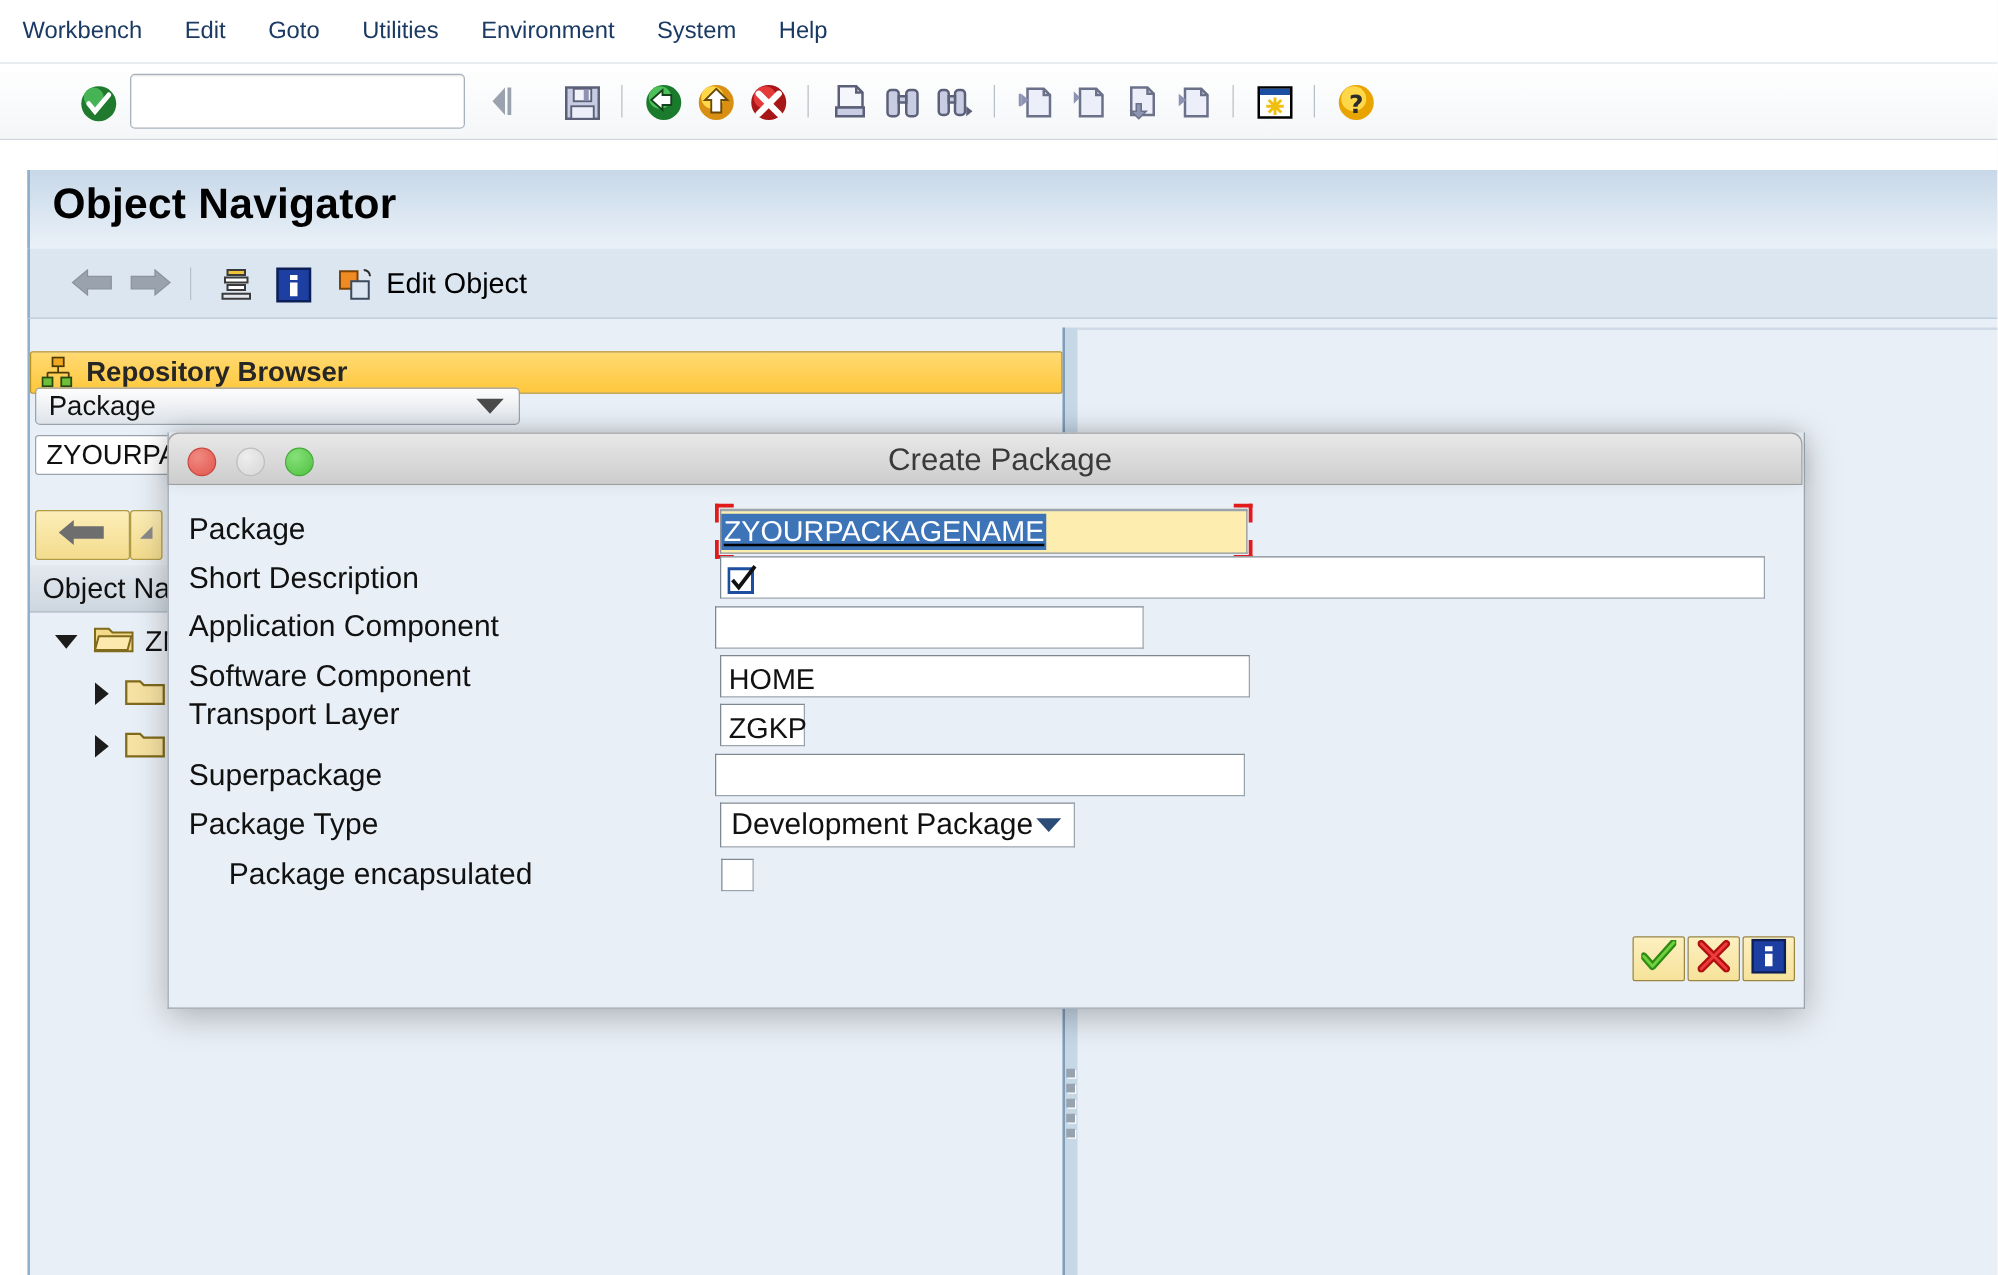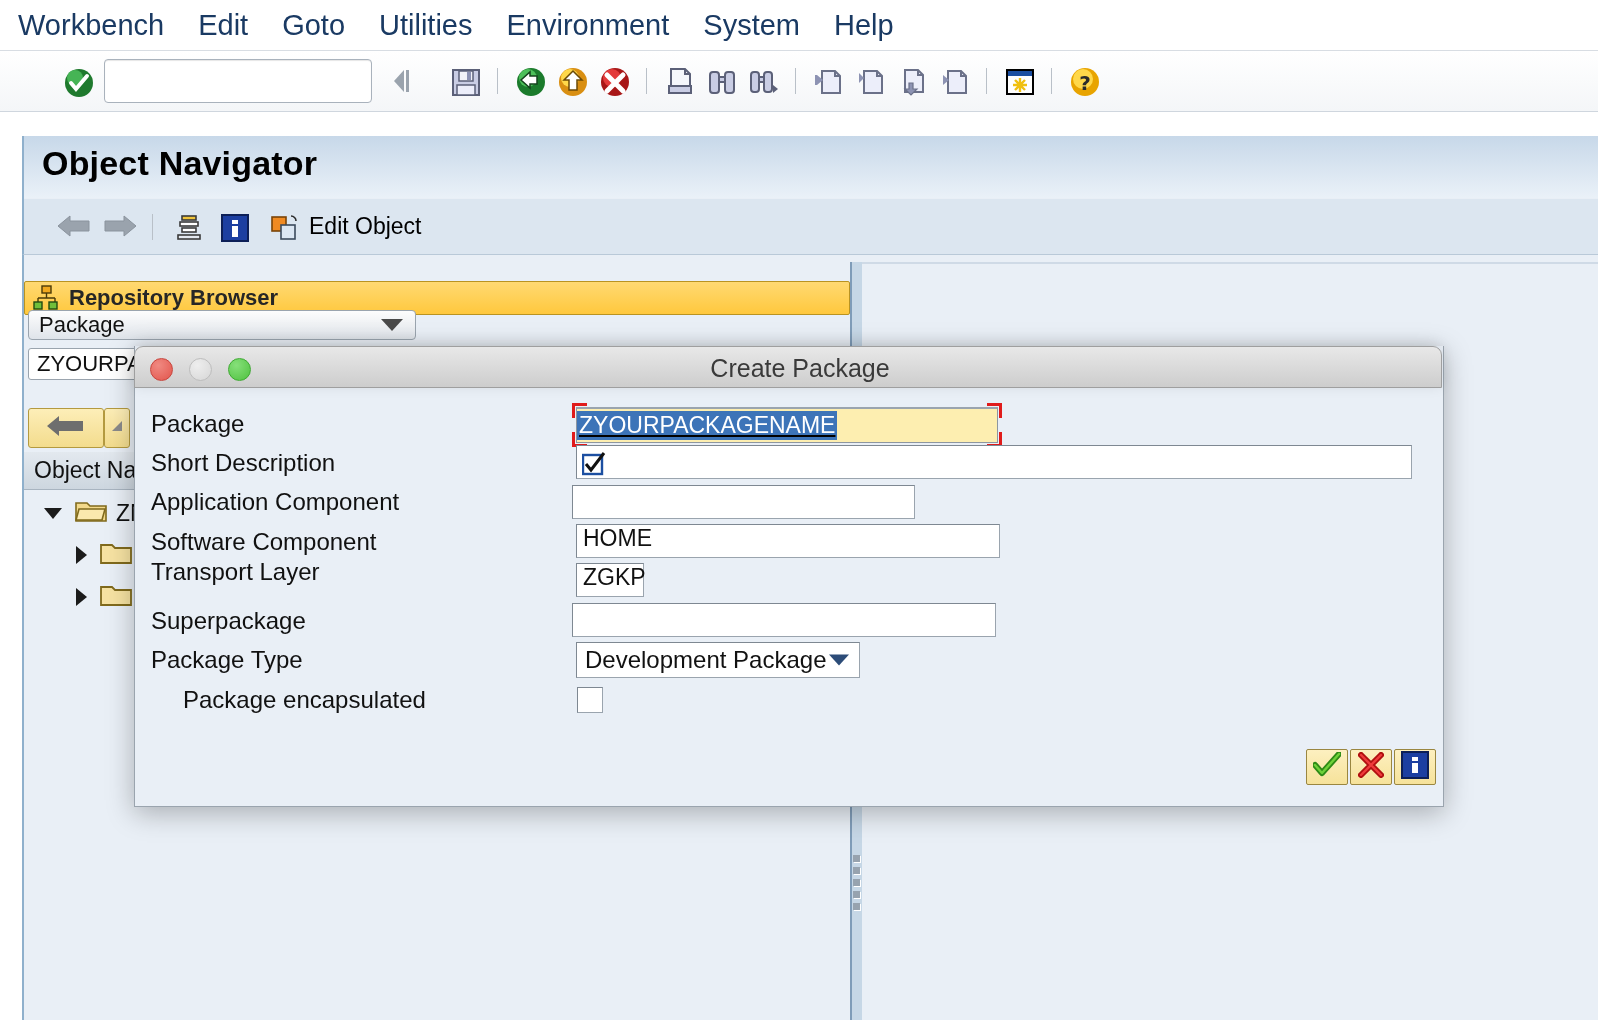--- a/index.html
+++ b/index.html
@@ -12,21 +12,21 @@
   #root { position: relative; width: 1598px; height: 1020px; background:#ffffff; }
 
   
   .menubar {
     position:absolute; left:0; top:0; width:1598px; height:50px;
     background:#ffffff;
     border-bottom:1px solid #d8dde3;
     display:flex; align-items:center;
   }
   .menu-item {
-    font-size:29px; color:#1a3a63; padding:0 17px; line-height:50px;
+    font-size:19px; color:#1a3a63; padding:0 17px; line-height:50px;
     white-space:nowrap; cursor:default;
   }
   .menu-item:first-child { padding-left:18px; }
 
   
   .cmdbar {
     position:absolute; left:0; top:51px; width:1598px; height:61px;
     background:linear-gradient(#ffffff,#f4f6f8);
     border-bottom:1px solid #cfd6de;
     display:flex; align-items:center; padding-left:56px; box-sizing:border-box;
@@ -168,21 +168,21 @@
     text-align:center; font-size:25px; color:#3a3a3a;
   }
 
   .frm-label {
     position:absolute; font-size:24px; color:#111; white-space:nowrap;
   }
   .frm-input {
     position:absolute; background:#ffffff;
     border:1px solid #9aa4ae;
     border-top-color:#7e8892; border-left-color:#7e8892;
-    box-sizing:border-box; display:flex; align-items:flex-start;
+    box-sizing:border-box; display:flex; align-items:flex-end;
   }
   .frm-input span { font-size:23px; color:#111; margin-left:6px; white-space:nowrap; }
 
   
   .focus-wrap { position:absolute; }
   .focus-wrap .fi {
     position:absolute; left:4px; top:4px; right:4px; bottom:4px;
     background:#fdeeb0; border:1px solid #8d96a0;
     border-top:2px solid #9aa4ae;
     display:flex; align-items:center; box-sizing:border-box;text-decoration:underline;

